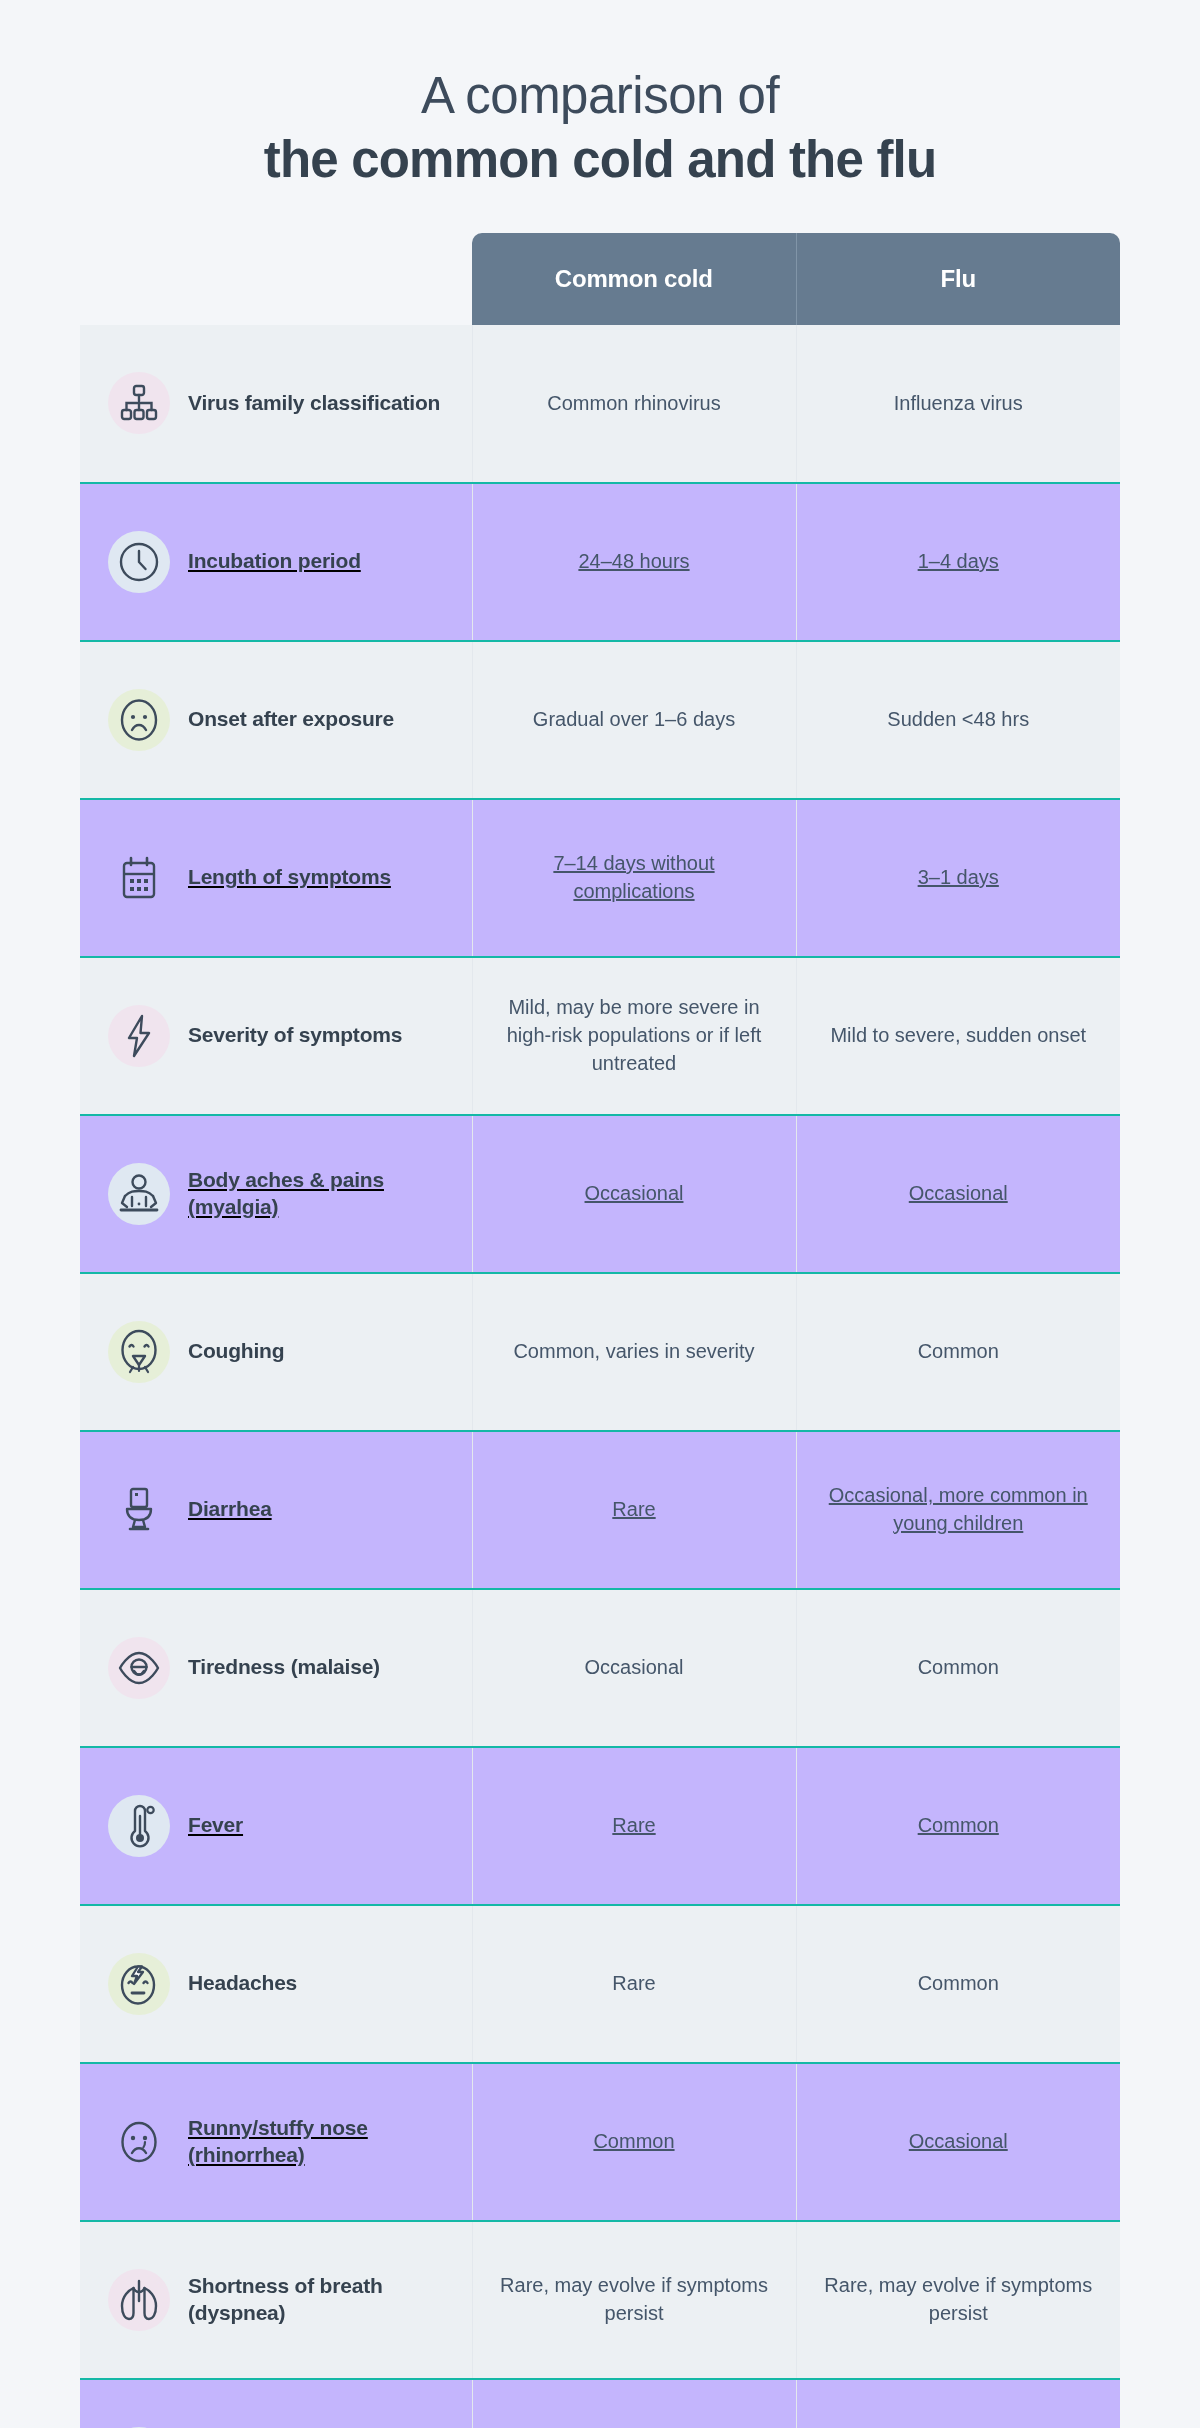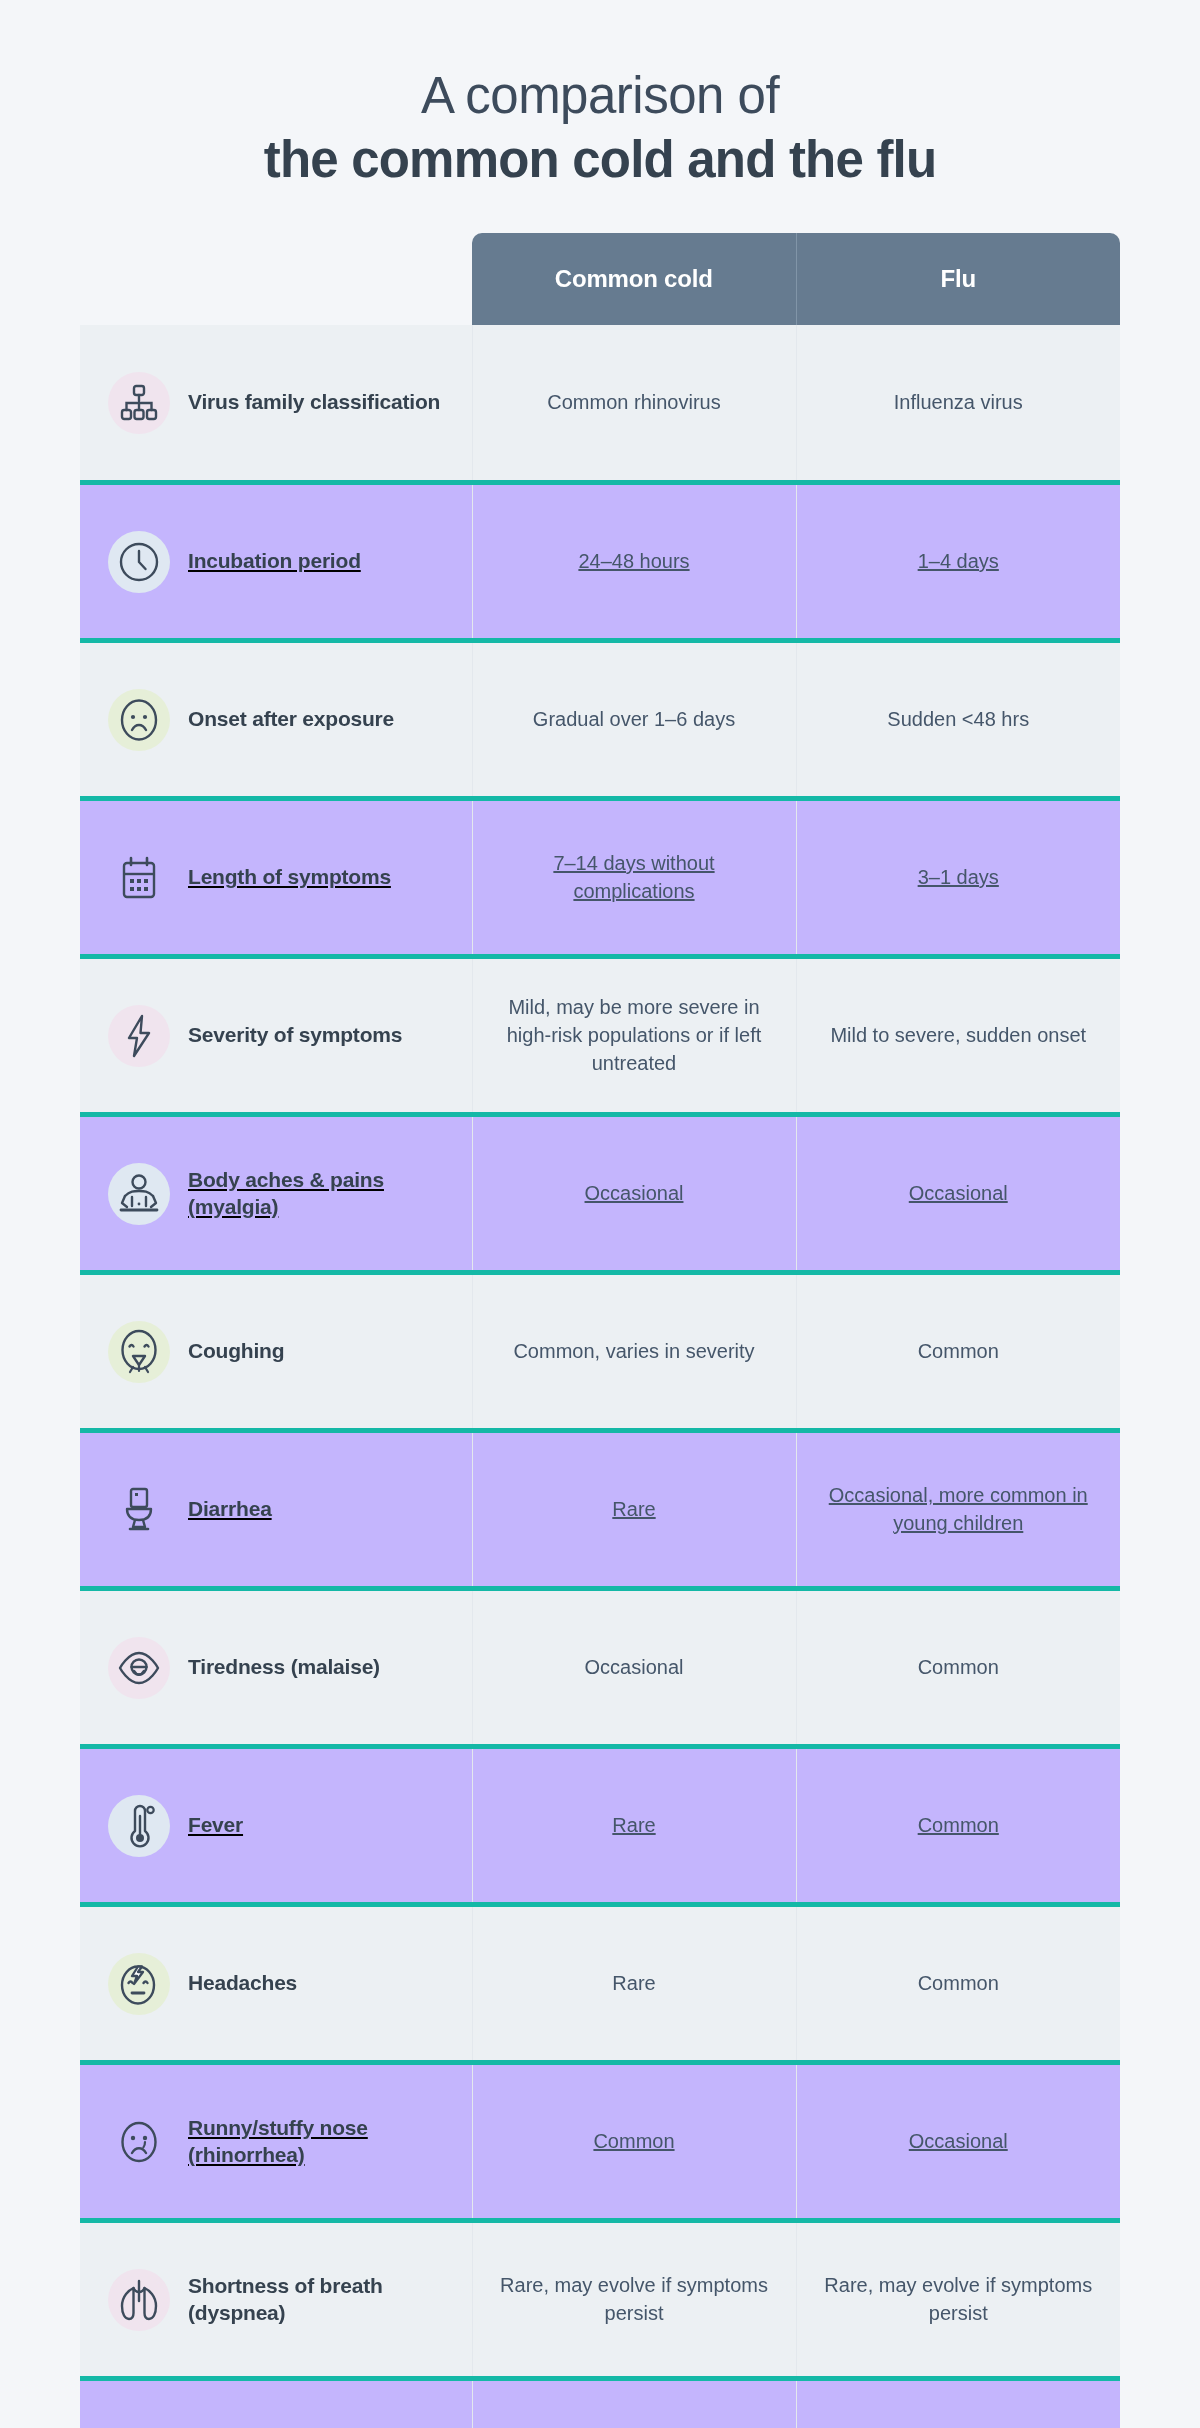--- a/index.html
+++ b/index.html
@@ -74,21 +74,21 @@
   }
   thead th.h-flu {
     border-top-right-radius: 10px;
     margin-left: 18px;
   }
 
   
   tbody tr td {
     height: 158px;
     vertical-align: middle;
-    border-bottom: 5px solid #14b8a6;
+    border-bottom: 2px solid #14b8a6;
   }
   tbody tr.shaded td { background: #ecf0f3; }
   tbody tr.plain  td { background: #c4b5fd; text-decoration: underline; }
   tbody tr:last-child td { border-bottom: none; }
 
   td.cell-label {
     padding: 10px 16px 10px 28px;
   }
   td.cell-val {
     text-align: center;

